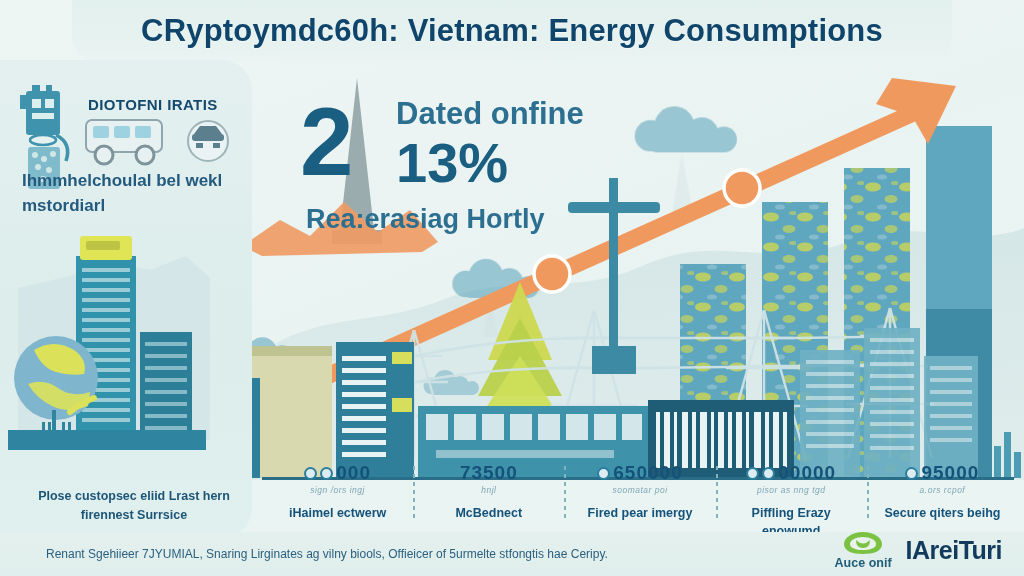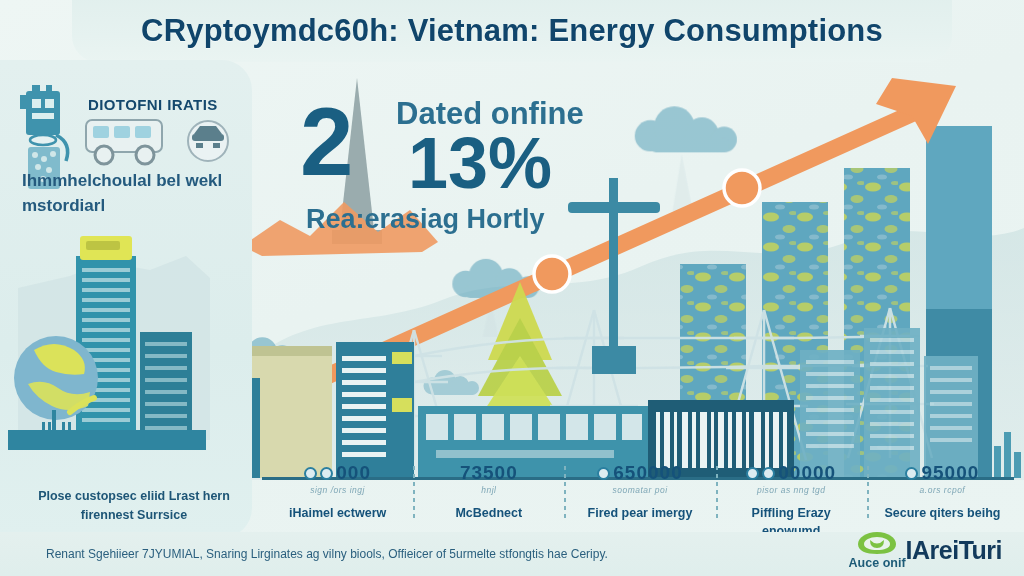--- a/index.html
+++ b/index.html
@@ -67,21 +67,21 @@
   .hero-big {
     position: absolute; left: 0; top: 6px;
     font-size: 96px; font-weight: 700; color: #1a5f82; line-height: 96px;
   }
   .hero-line1 {
     position: absolute; left: 96px; top: 8px;
     font-size: 31px; font-weight: 600; color: #2c6f90;
   }
   .hero-pct {
     position: absolute; left: 96px; top: 42px;
-    font-size: 72px; font-weight: 700; color: #1a5f82; line-height: 66px; margin-left: 12px;
+    font-size: 56px; font-weight: 700; color: #1a5f82; line-height: 66px;
   }
   .hero-line2 {
     position: absolute; left: 6px; top: 116px;
     font-size: 27px; font-weight: 600; color: #2c6f90;
   }
 
   
   .scene { position: absolute; left: 252px; top: 60px; width: 772px; height: 420px; }
   .baseline {
     position: absolute; left: 262px; top: 477px; width: 752px; height: 3px;
@@ -121,21 +121,21 @@
 
   
   .footer-band {
     position: absolute; left: 0; bottom: 0; width: 1024px; height: 44px;
     background: linear-gradient(180deg,#e4f0ee 0%,#dfeeec 100%);
   }
   .footer-text {
     position: absolute; left: 38px; bottom: 13px; width: 660px;
     font-size: 12px; color: #2a5f7e; line-height: 17px; margin-left: 8px;
   }
-  .brand { position: absolute; right: 22px; bottom: 6px; display: flex; align-items: center; }
+  .brand { position: absolute; right: 22px; bottom: 6px; display: flex; align-items: center; gap: 14px; }
   .brand-mark { display: flex; flex-direction: column; align-items: center; }
   .brand-mark-name { font-size: 12.5px; font-weight: 700; color: #1e5c78; margin-top: 1px; }
   .brand-word { font-size: 25px; font-weight: 700; color: #123a5c; letter-spacing: -.5px; }
 </style>
 </head>
 <body>
 
 <div id="infographic">
 
   <div class="header-band"></div>

